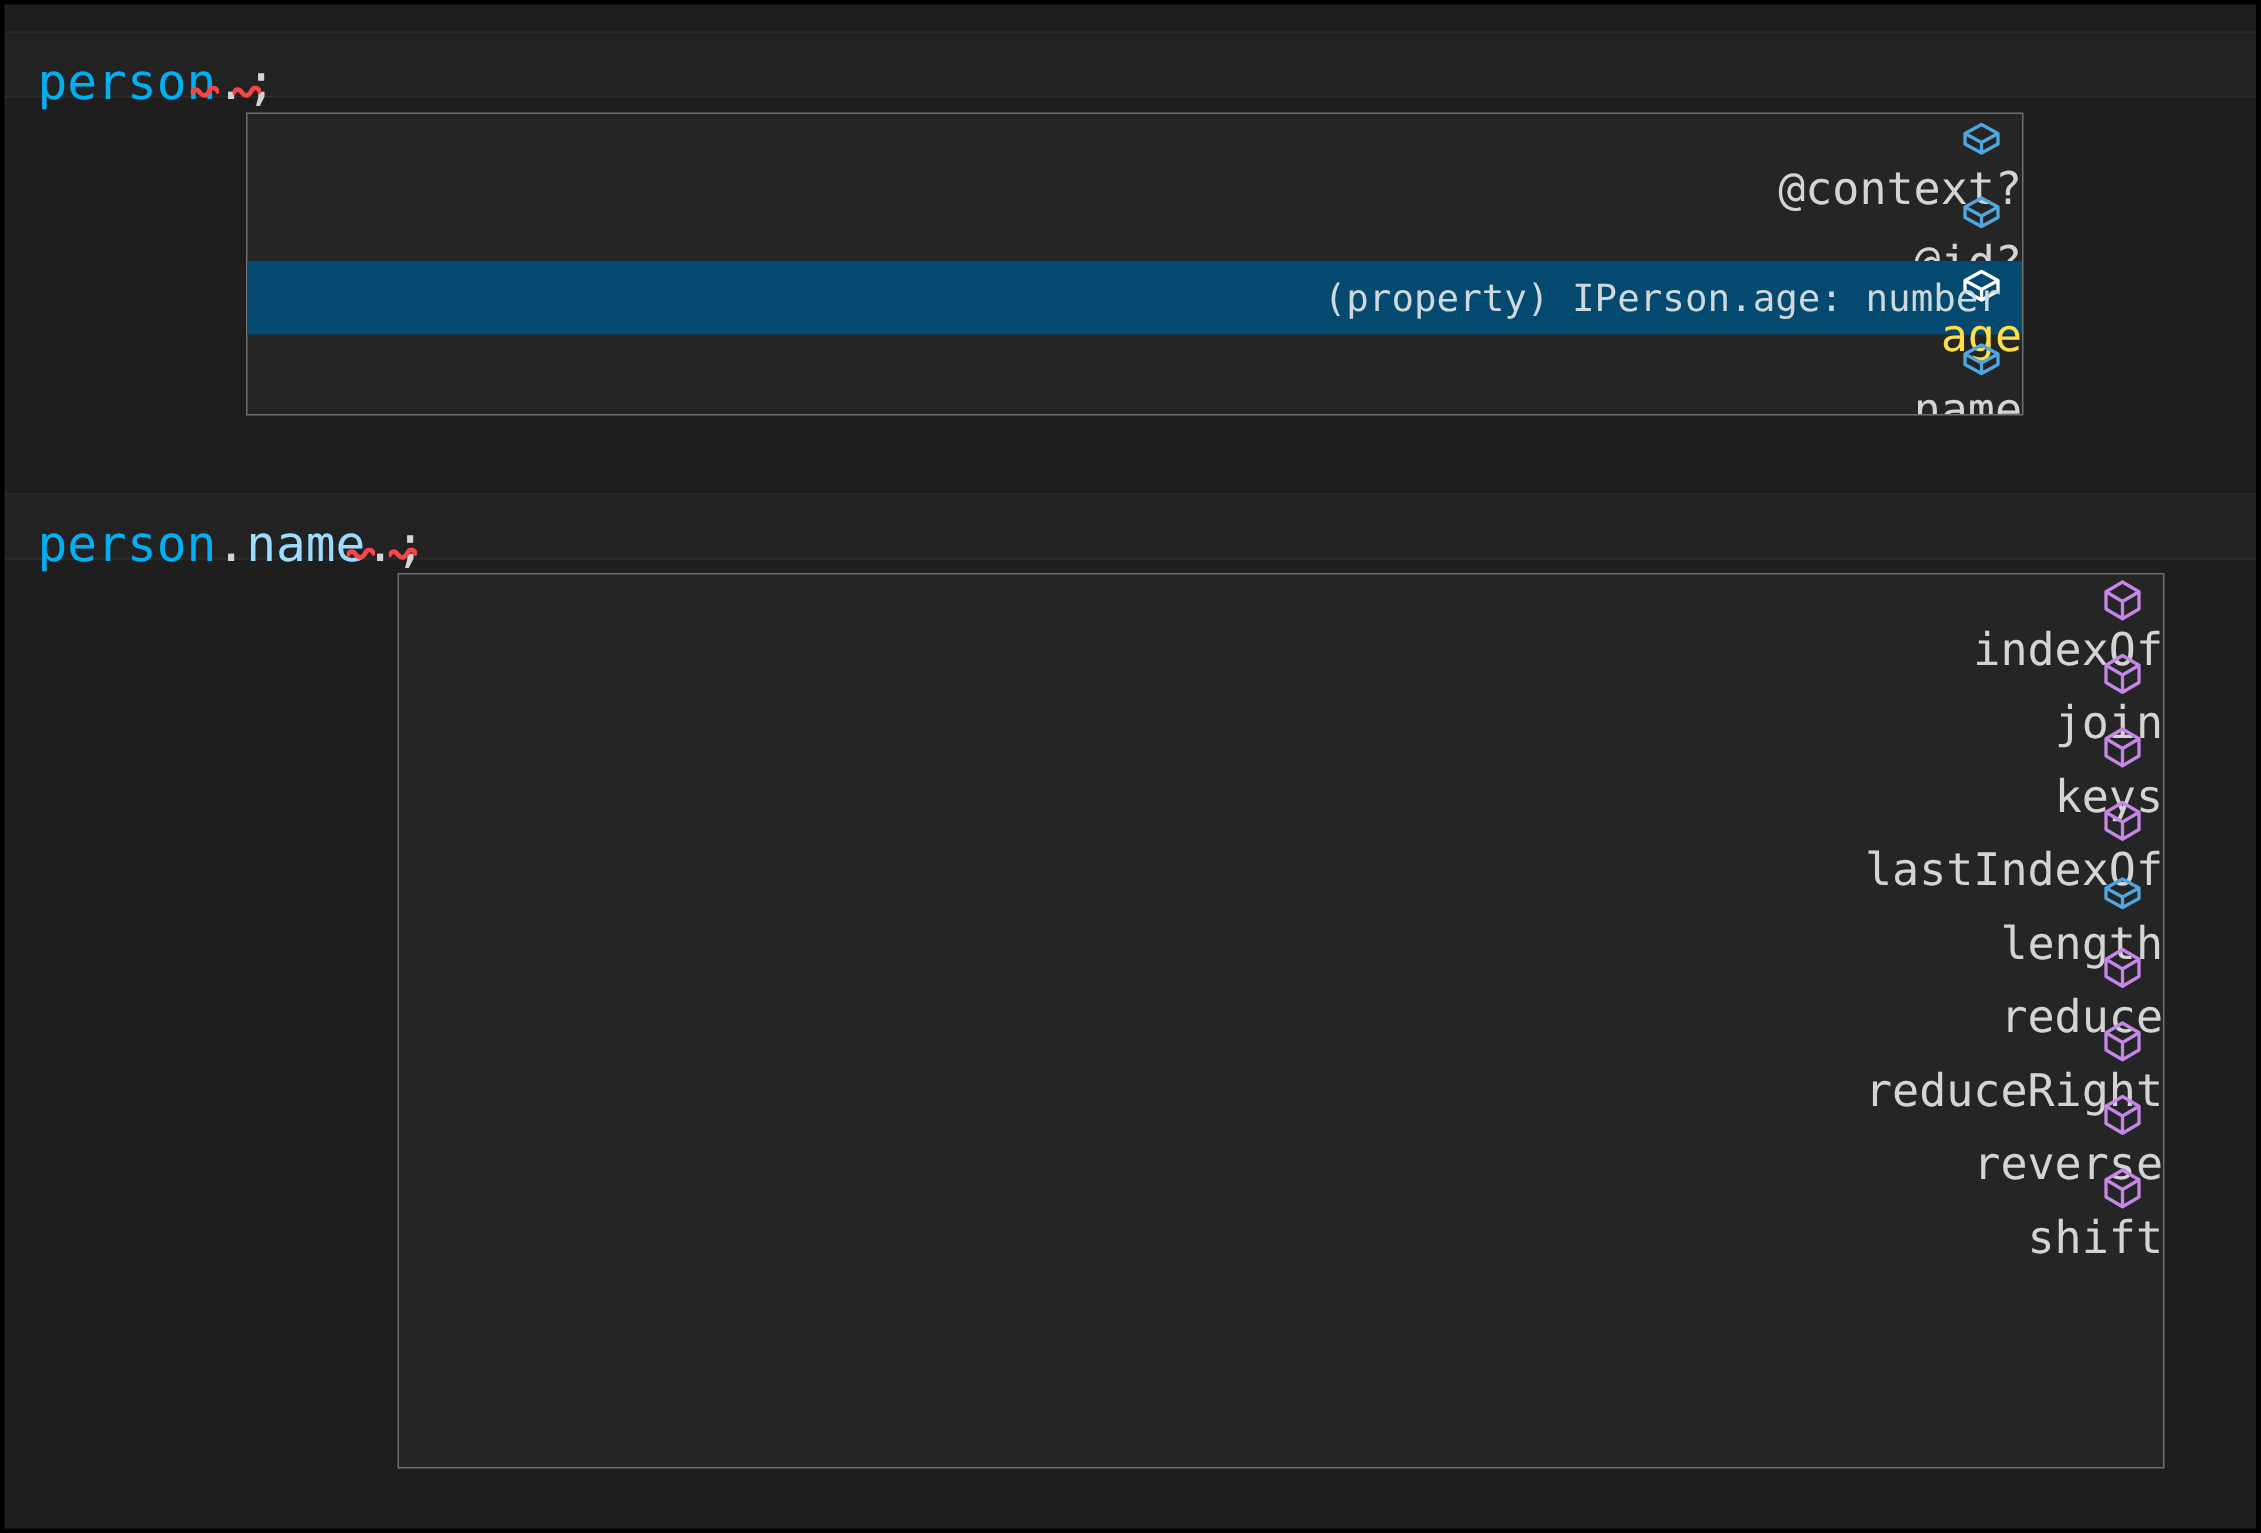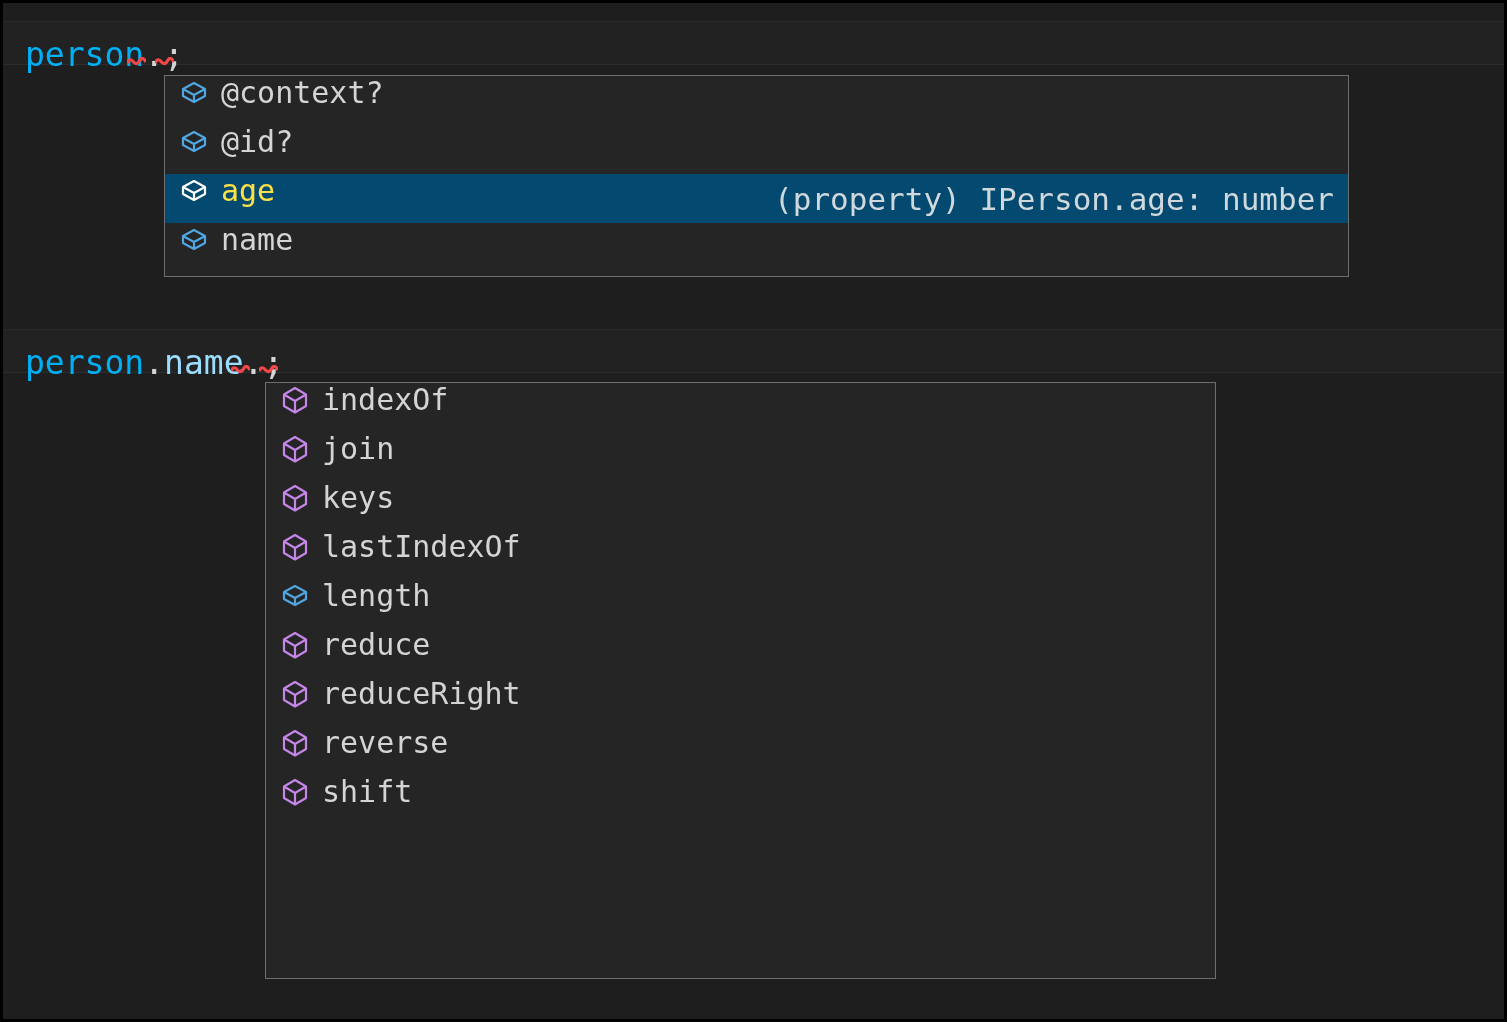--- a/index.html
+++ b/index.html
@@ -62,25 +62,26 @@
   .popup {
     position: absolute;
     background: #252526;
     border: 1px solid #6e6e6e;
     box-sizing: border-box;
     overflow: hidden;
   }
   .row {
     position: relative;
     display: flex;
-    align-items: flex-start;
+    align-items: flex-end;
     height: 49px;
     box-sizing: border-box;
     padding-left: 12px;
     white-space: nowrap;
+    flex-direction: column;
   }
   .row.selected { background: #04496f; }
   .row-icon {
     flex: 0 0 auto;
     width: 34px;
     height: 34px;
     margin-right: 10px;
     display: block;
   }
   .row-label {
@@ -88,40 +89,40 @@
     line-height: 34px;
     color: #d4d4d4;
     letter-spacing: 0px;
   }
   .row.selected .row-label { color: #fde047; }
   .row-detail {
     position: absolute;
     right: 14px;
     top: 50%;
     transform: translateY(-50%);
-    font-size: 31px;
+    font-size: 25px;
     line-height: 28px;
     color: #cfd8dd;
     letter-spacing: 0px;
   }
 
   
   #popup-members {
     left: 161px;
     top: 72px;
     width: 1185px;
     height: 202px;
   }
   #popup-members .row { height: 49px; }
 
   
   #popup-array {
     left: 262px;
     top: 379px;
-    width: 951px;
+    width: 1178px;
     height: 597px;
   }
 </style>
 </head>
 <body>
 
 <div id="editor">
 
   <div class="code-line" style="top:18px;">
     <div class="code-text"><span class="tok-ident">person</span><span class="tok-punct">.</span><span class="tok-punct">;</span></div>

